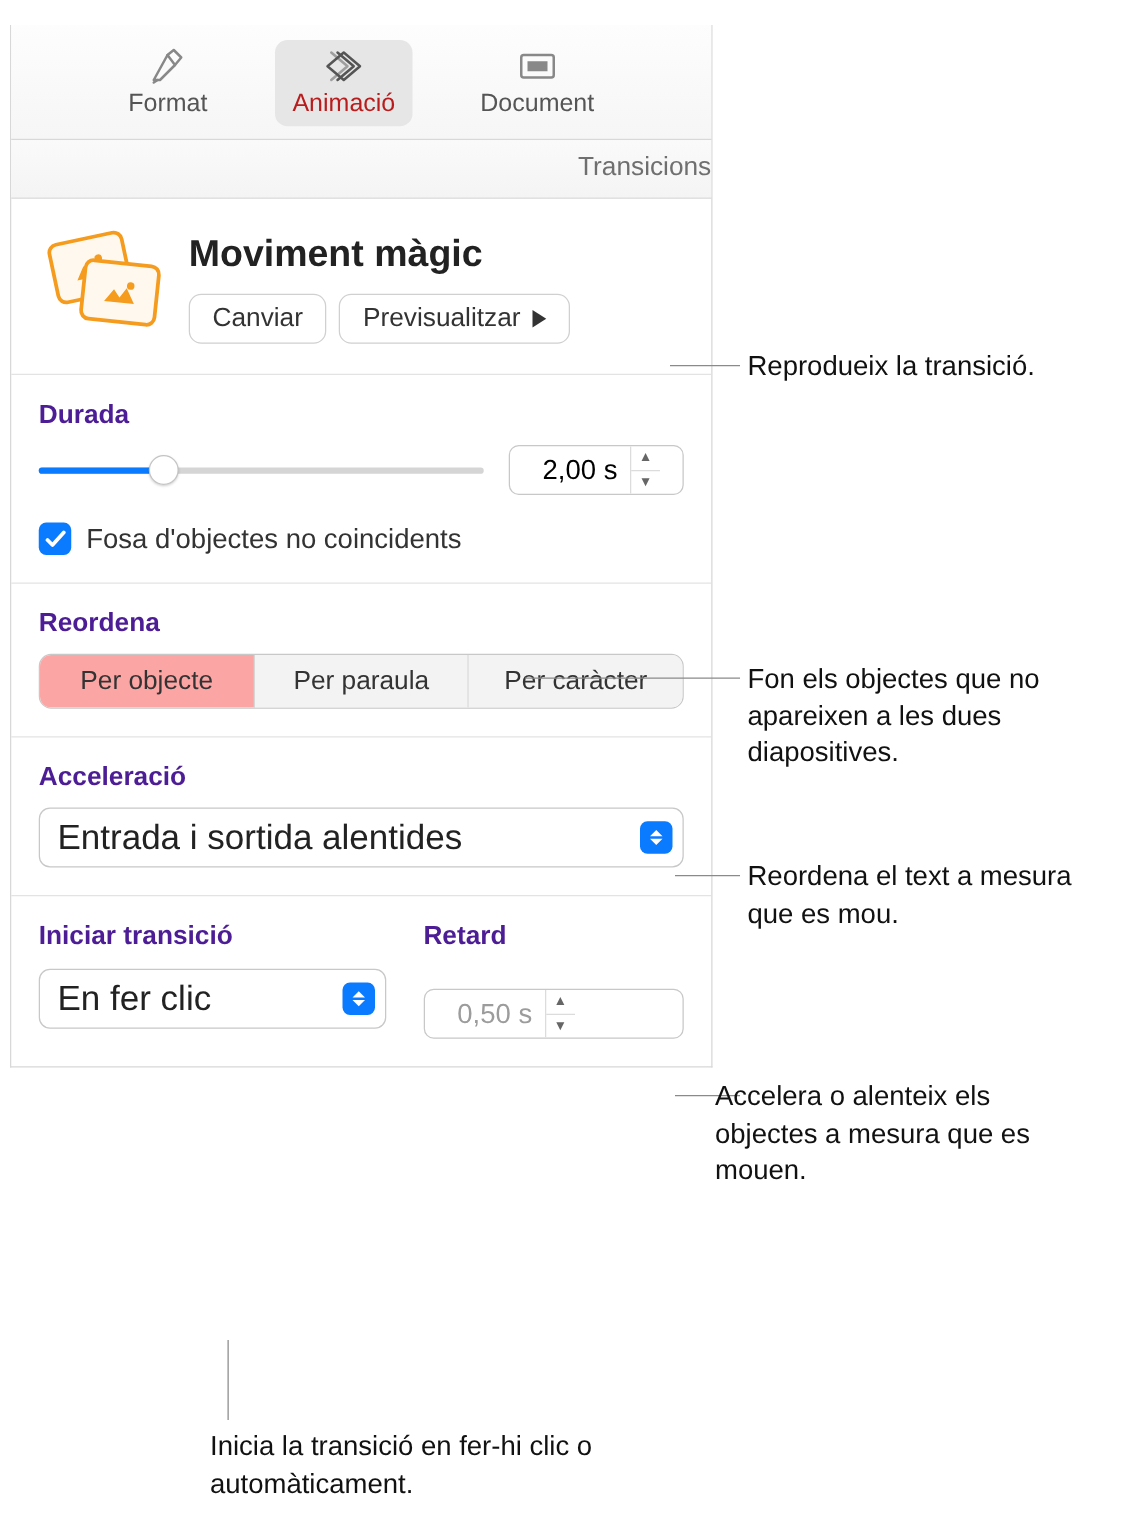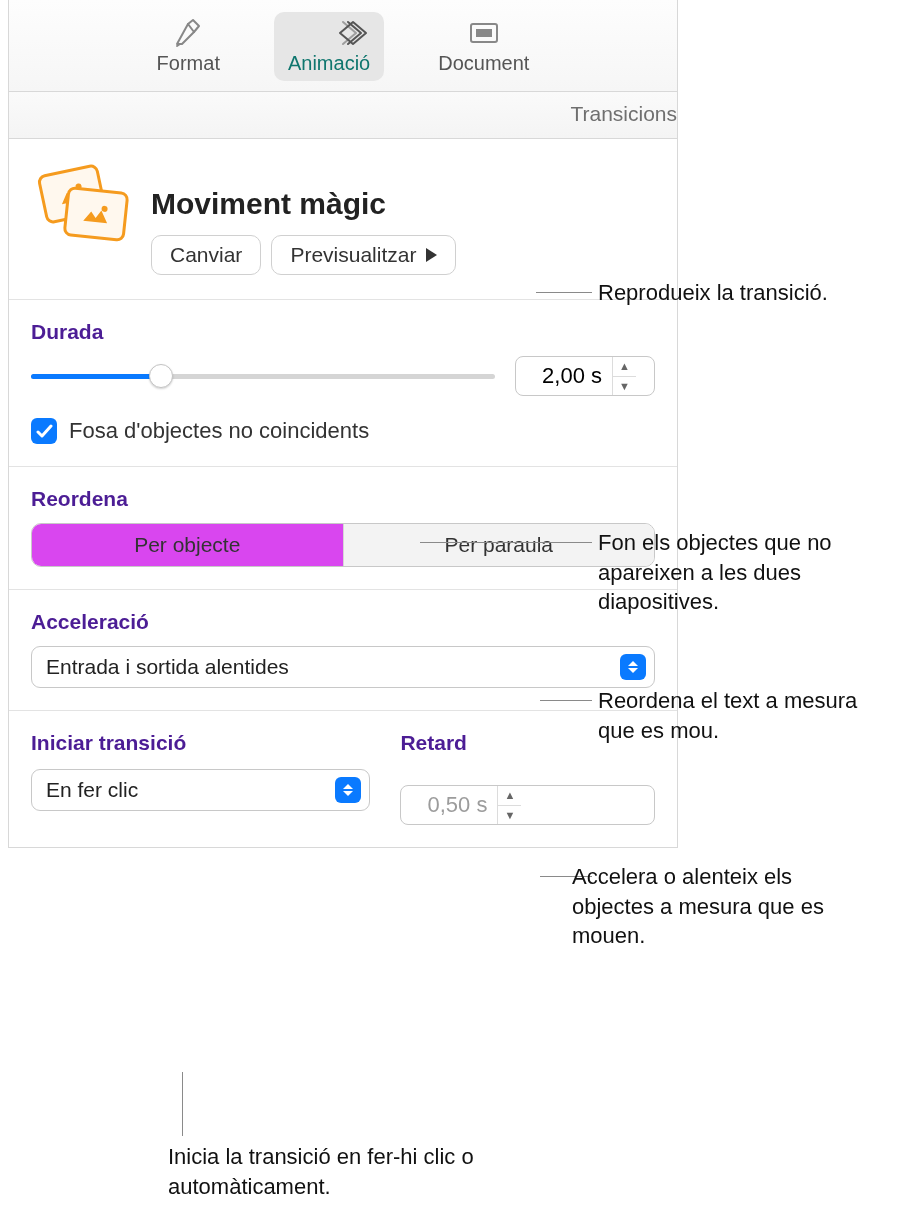--- a/index.html
+++ b/index.html
@@ -8,22 +8,22 @@
     background: #fff;
     font-size: 18px;
     color: #222;
     width: 912px;
     height: 1218px;
     position: relative;
   }
   .panel {
     position: absolute;
     left: 8px;
-    top: 0;
-    width: 670px;
+    top: 20px;
+    width: 562px;
     border: 1px solid #d8d8d8;
     border-top: none;
     background: #fff;
   }
   
   .toolbar {
     display: flex;
     justify-content: center;
     gap: 40px;
     padding: 12px 0 10px 0;
@@ -34,21 +34,21 @@
     display: flex;
     flex-direction: column;
     align-items: center;
     gap: 4px;
     cursor: pointer;
     color: #555;
     font-size: 20px;
     padding: 6px 14px;
     border-radius: 10px;
   }
-  .toolbar-item.active { background: #e6e6e6; color: #0f766e; align-items: flex-end; }
+  .toolbar-item.active { background: #e6e6e6; color: #b91c1c; }
   .toolbar-item svg { width: 34px; height: 30px; }
   .toolbar-item.active svg { stroke: #555; }
   
   .tabstrip {
     text-align: right;
     padding: 10px 0 12px 0;
     border-bottom: 1px solid #d8d8d8;
     color: #6f6f6f;
     font-size: 21px;
     background: linear-gradient(#fafafa,#f4f4f4);
@@ -79,21 +79,20 @@
     justify-content: center;
   }
   .slides-icon .card.back { left: 10px; top: 2px; transform: rotate(-12deg); }
   .slides-icon .card.front { left: 34px; top: 22px; transform: rotate(6deg); }
   .slides-icon .card svg { width: 30px; height: 24px; }
   .header-main { flex: 1; }
   .title {
     font-size: 30px;
     font-weight: 700;
     margin-bottom: 14px;
-    margin-top: 20px;
   }
   .btn-row { display: flex; gap: 10px; }
   .pill-btn {
     border: 1px solid #d0d0d0;
     background: #fff;
     border-radius: 10px;
     padding: 7px 18px;
     font-size: 21px;
     cursor: pointer;
     display: inline-flex;
@@ -211,29 +210,29 @@
     flex: 1;
     text-align: center;
     padding: 9px 4px;
     font-size: 21px;
     cursor: pointer;
     border-right: 1px solid #d6d6d6;
     color: #333;
     background: #f3f3f3;
   }
   .seg div:last-child { border-right: none; }
-  .seg div.sel { background: #d946ef; font-weight: 500; }
+  .seg div.sel { background: #fca5a5; font-weight: 500; }
   
   .popup {
     display: flex;
     align-items: center;
     border: 1px solid #c8c8c8;
     border-radius: 9px;
     padding: 7px 8px 7px 14px;
-    font-size: 21px;
+    font-size: 28px;
     background: #fff;
     cursor: pointer;
   }
   .popup .label { flex: 1; }
   .popup .caret {
     width: 26px; height: 26px;
     border-radius: 6px;
     background: #0a7aff;
     display: flex;
     flex-direction: column;
@@ -353,20 +352,21 @@
       </div>
       <span class="chk-label">Fosa d'objectes no coincidents</span>
     </div>
   </div>
 
   <div class="section">
     <div class="section-label">Reordena</div>
     <div class="seg">
       <div class="sel">Per objecte</div>
       <div>Per paraula</div>
+      <div>Per caràcter</div>
     </div>
   </div>
 
   <div class="section">
     <div class="section-label">Acceleració</div>
     <div class="popup">
       <span class="label">Entrada i sortida alentides</span>
       <div class="caret">
           <span class="up"></span>
           <span class="down"></span>

